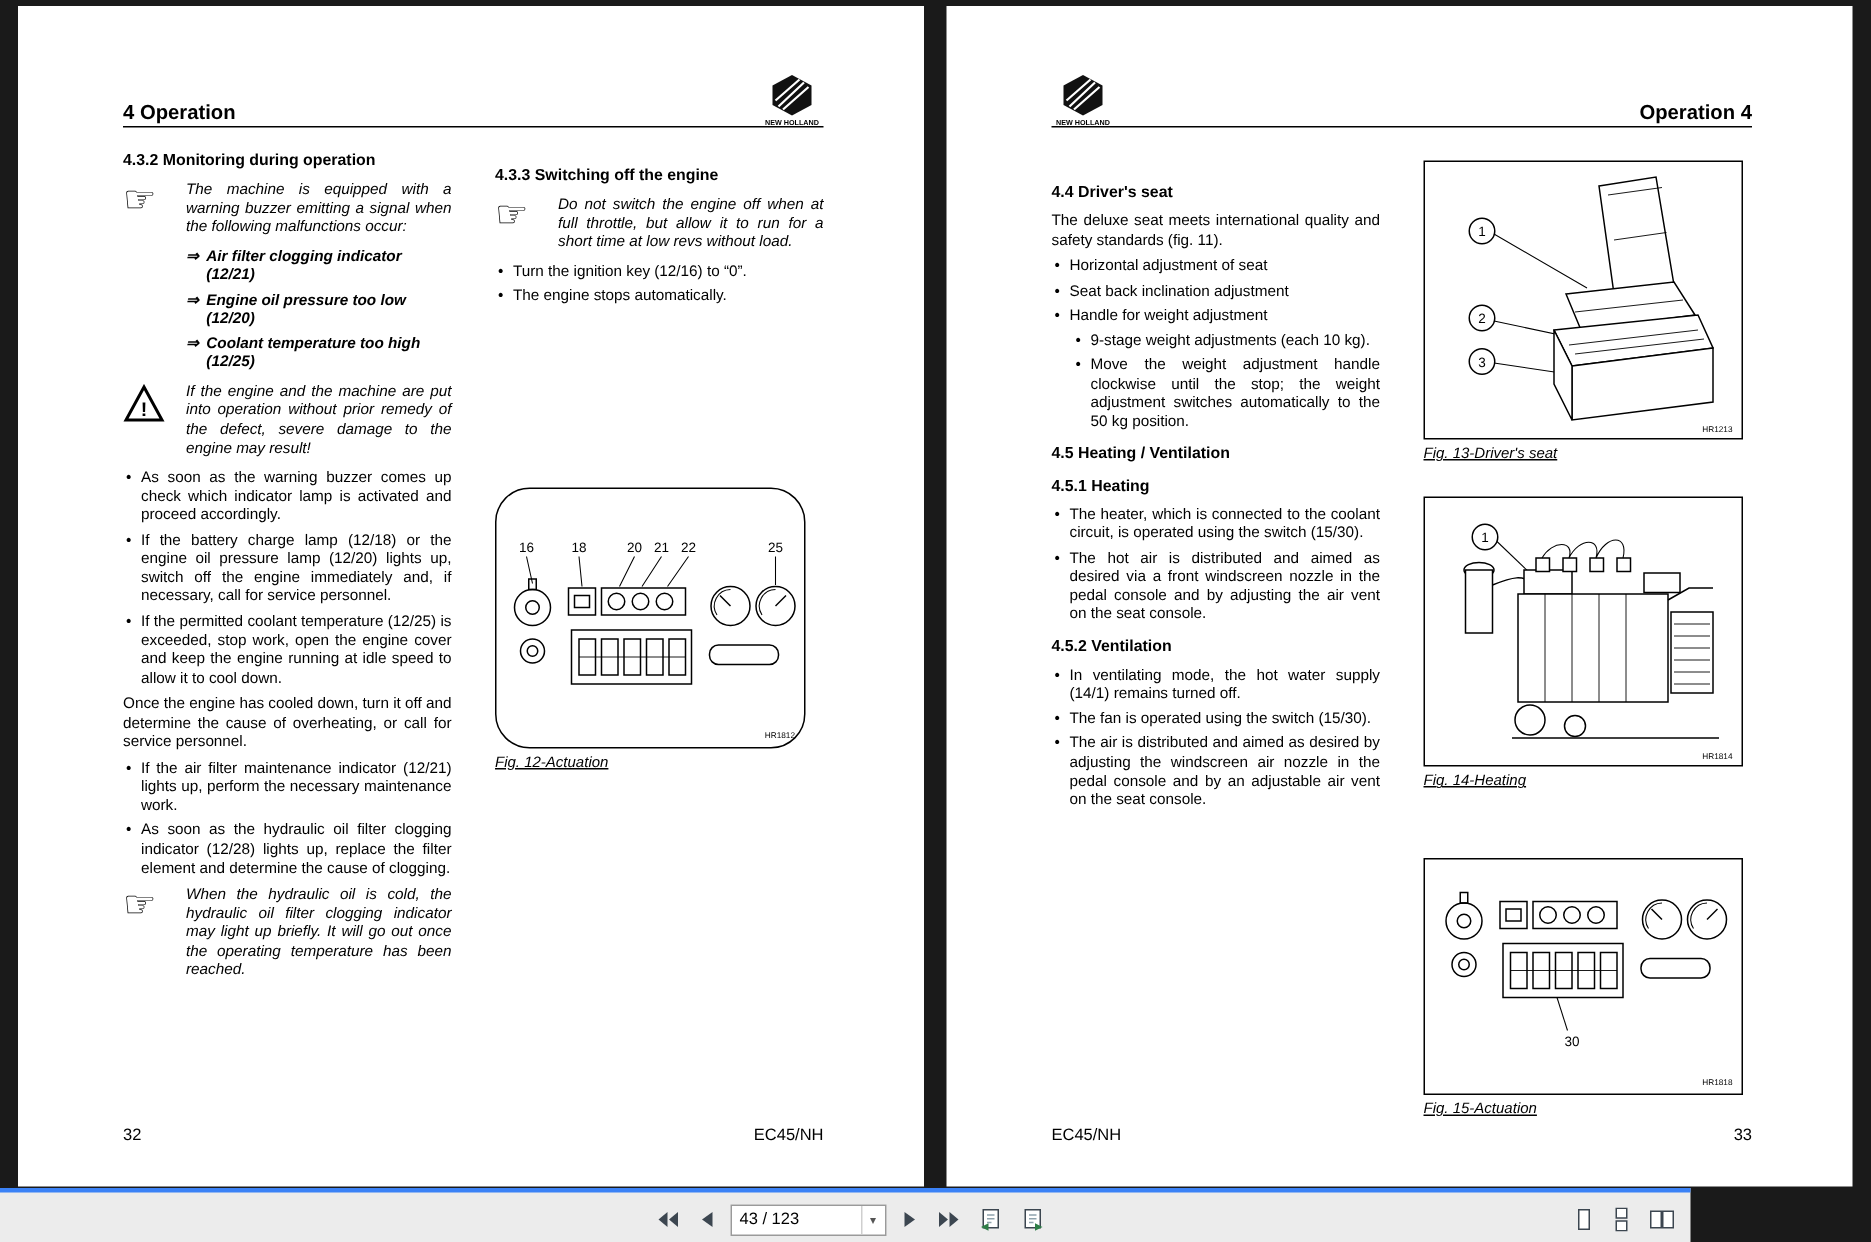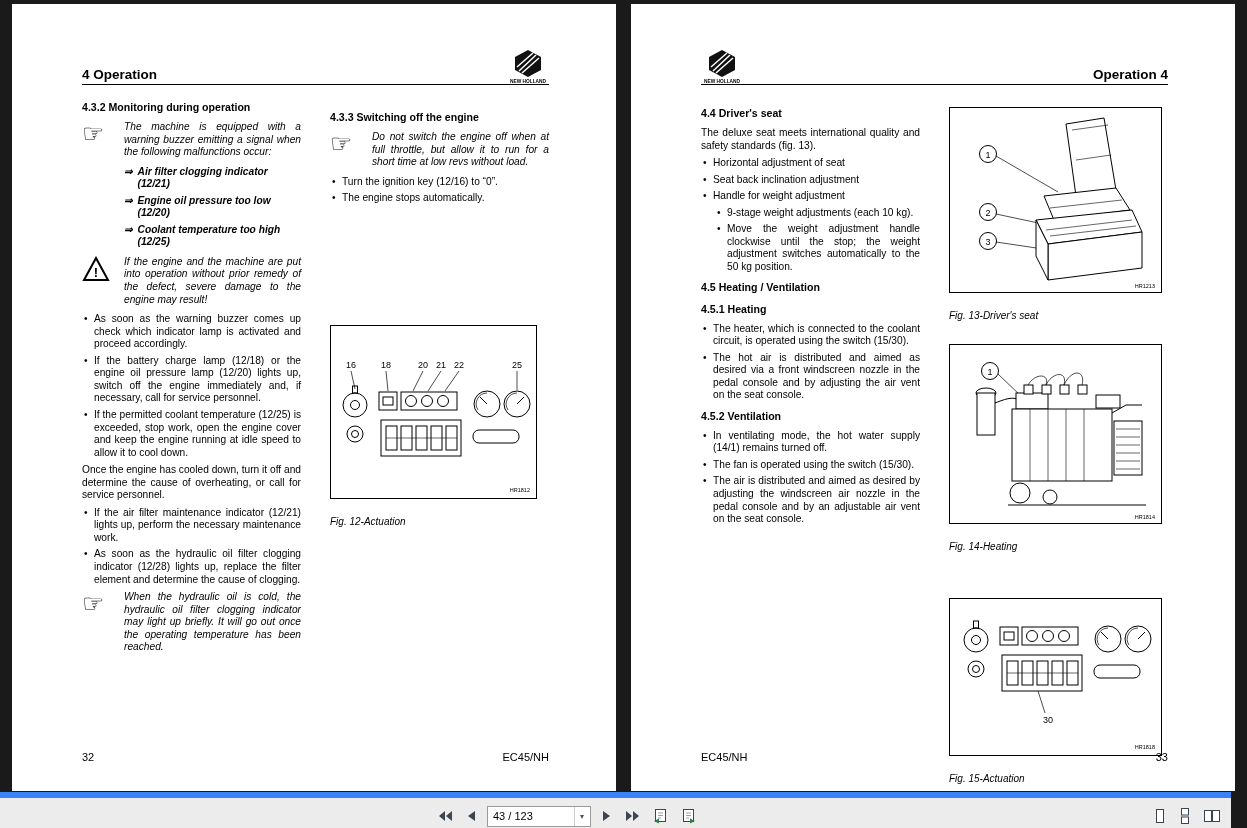--- a/index.html
+++ b/index.html
@@ -39,38 +39,38 @@
   .manicule { font-size: 25px; line-height: 1; display: inline-block; }
   .note-text { flex: 1; font-style: italic; }
   .malf { display: flex; gap: 5px; margin: 4px 0 4px 42px; font-weight: bold; font-style: italic; text-align: left; }
   .malf .arr { flex: none; }
   .warning { display: flex; margin: 7px 0; }
   .warn-text { flex: 1; font-style: italic; }
   .b { position: relative; padding-left: 12px; margin: 4px 0; }
   .b::before { content: "\2022"; position: absolute; left: 2px; }
   .b2 { margin-left: 14px; }
   .para { margin: 5px 0; }
-  .gap-xl { margin-top: 120px; }
+  .gap-xl { margin-top: 120px; border-radius: 23px; }
   .gap-lg { margin-top: 26px; }
   .gap-md { margin-top: 20px; }
 
   .figure { border: 1px solid #000; background: #fff; }
-  .figcaption { font-style: italic; font-size: 10px; text-align: left; margin-top: 17px; }
+  .figcaption { font-style: italic; font-size: 10px; text-align: left; margin-top: 4px; text-decoration: underline; }
   .figure svg { display: block; }
   svg text { font-family: "Liberation Sans", sans-serif; fill: #000; }
 
   .page-footer {
     position: absolute; left: 70px; right: 67px; bottom: 28px;
     display: flex; justify-content: space-between; font-size: 11px;
   }
 
   
   .toolbar {
-    position: absolute; bottom: 0; left: 0; width: 1231px; height: 36px;
-    background: #ececec; border-top: 6px solid #3b82f6;
+    position: absolute; bottom: 0; left: 0; width: 1127px; height: 36px;
+    background: #ececec; border-top: 3px solid #3b82f6;
   }
   .nav-group {
     position: absolute; left: 436px; top: 0; height: 36px;
     display: flex; align-items: center; gap: 9px;
   }
   .tb-btn {
     background: none; border: none; padding: 2px; cursor: pointer;
     display: flex; align-items: center; justify-content: center;
   }
   .tb-btn svg { display: block; }
@@ -227,22 +227,22 @@
             <text x="21" y="34" text-anchor="middle" font-size="4.8" font-weight="bold">NEW HOLLAND</text>
           </svg>
         </div>
         <div class="header-title">Operation 4</div>
       </div>
       <div class="header-rule"></div>
 
       <div class="cols">
 
         <div class="col">
-          <h3 class="sec" style="margin-top:8px">4.4 Driver's seat</h3>
-          <p class="para">The deluxe seat meets international quality and safety standards (fig. 13).</p>
+          <h3 class="sec" style="margin-top:23px">4.4 Driver's seat</h3>
+          <p class="para">The deluxe seat meets international quality and safety standards (fig. 11).</p>
           <p class="b">Horizontal adjustment of seat</p>
           <p class="b">Seat back inclination adjustment</p>
           <p class="b">Handle for weight adjustment</p>
           <p class="b b2">9-stage weight adjustments (each 10 kg).</p>
           <p class="b b2">Move the weight adjustment handle clockwise until the stop; the weight adjustment switches automatically to the 50 kg position.</p>
 
           <h3 class="sec gap-lg">4.5 Heating / Ventilation</h3>
           <h3 class="sec">4.5.1 Heating</h3>
           <p class="b">The heater, which is connected to the coolant circuit, is operated using the switch (15/30).</p>
           <p class="b">The hot air is distributed and aimed as desired via a front windscreen nozzle in the pedal console and by adjusting the air vent on the seat console.</p>

